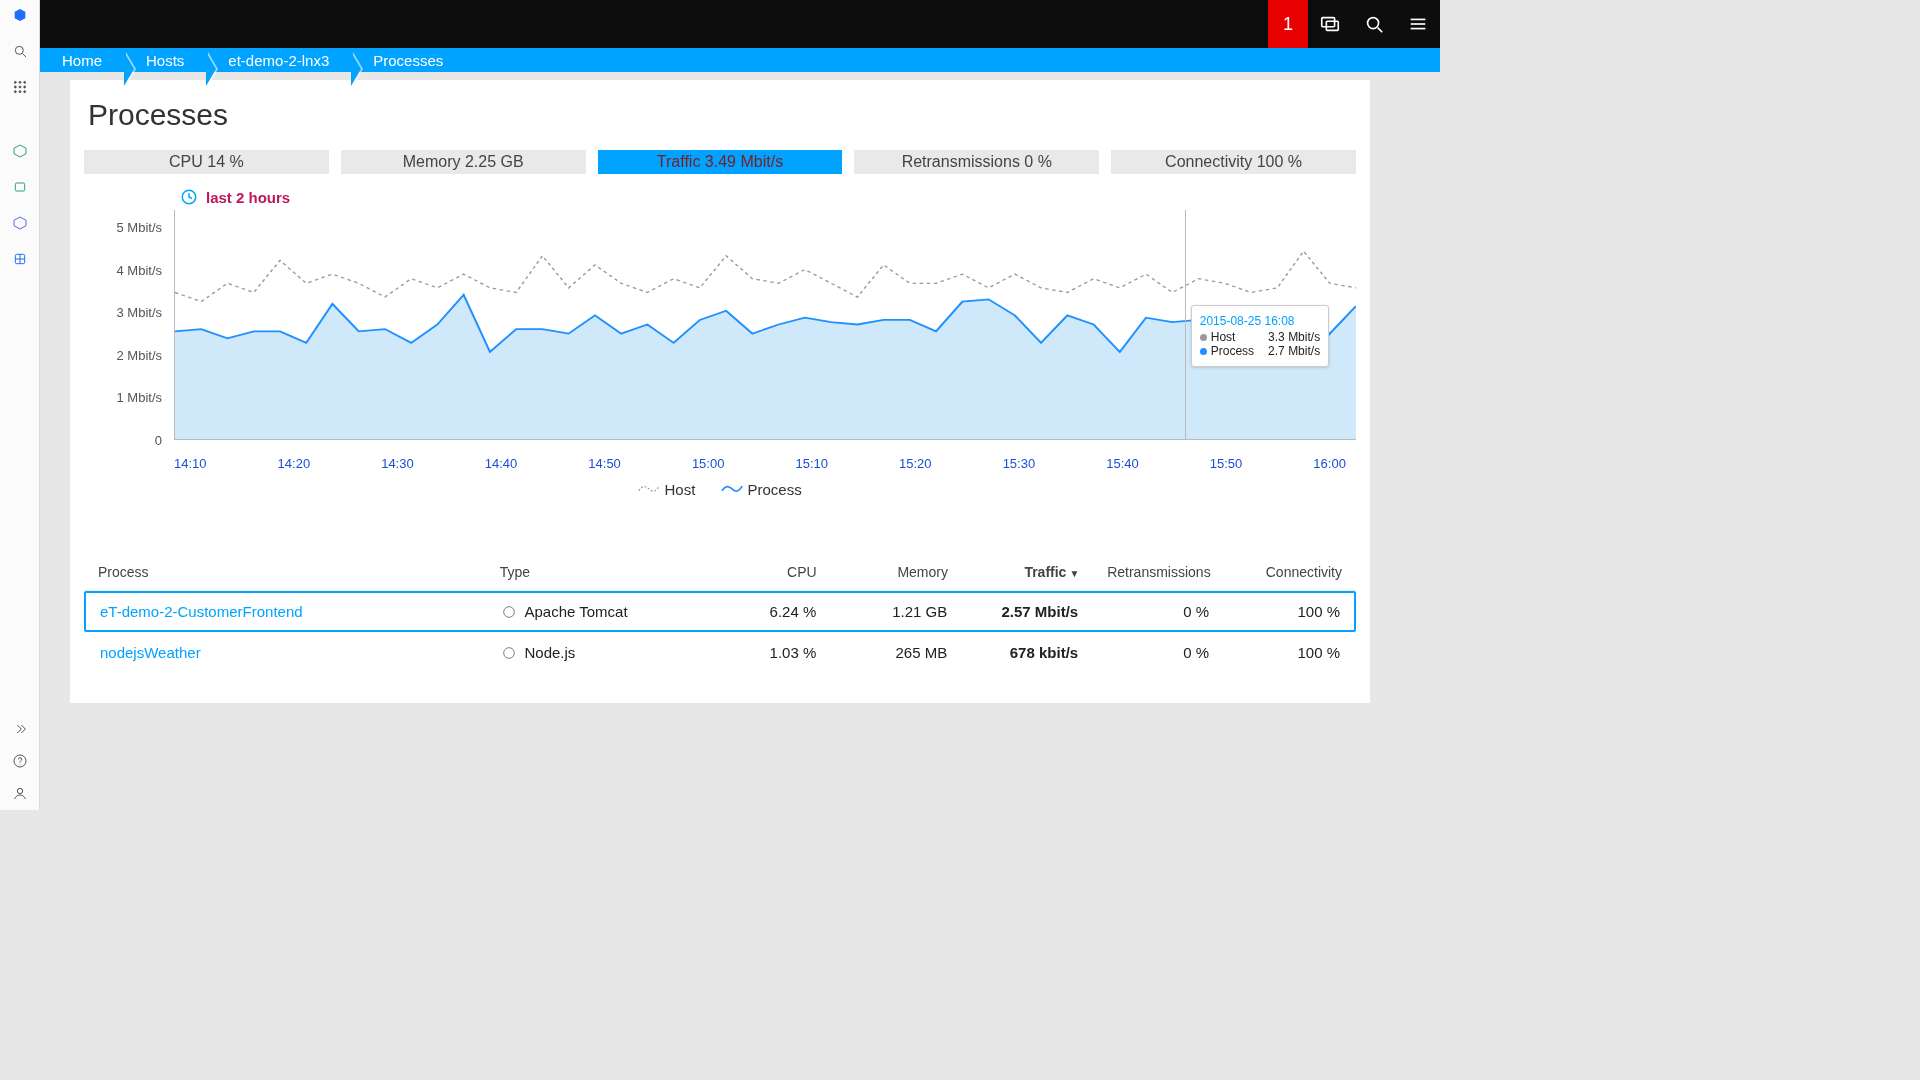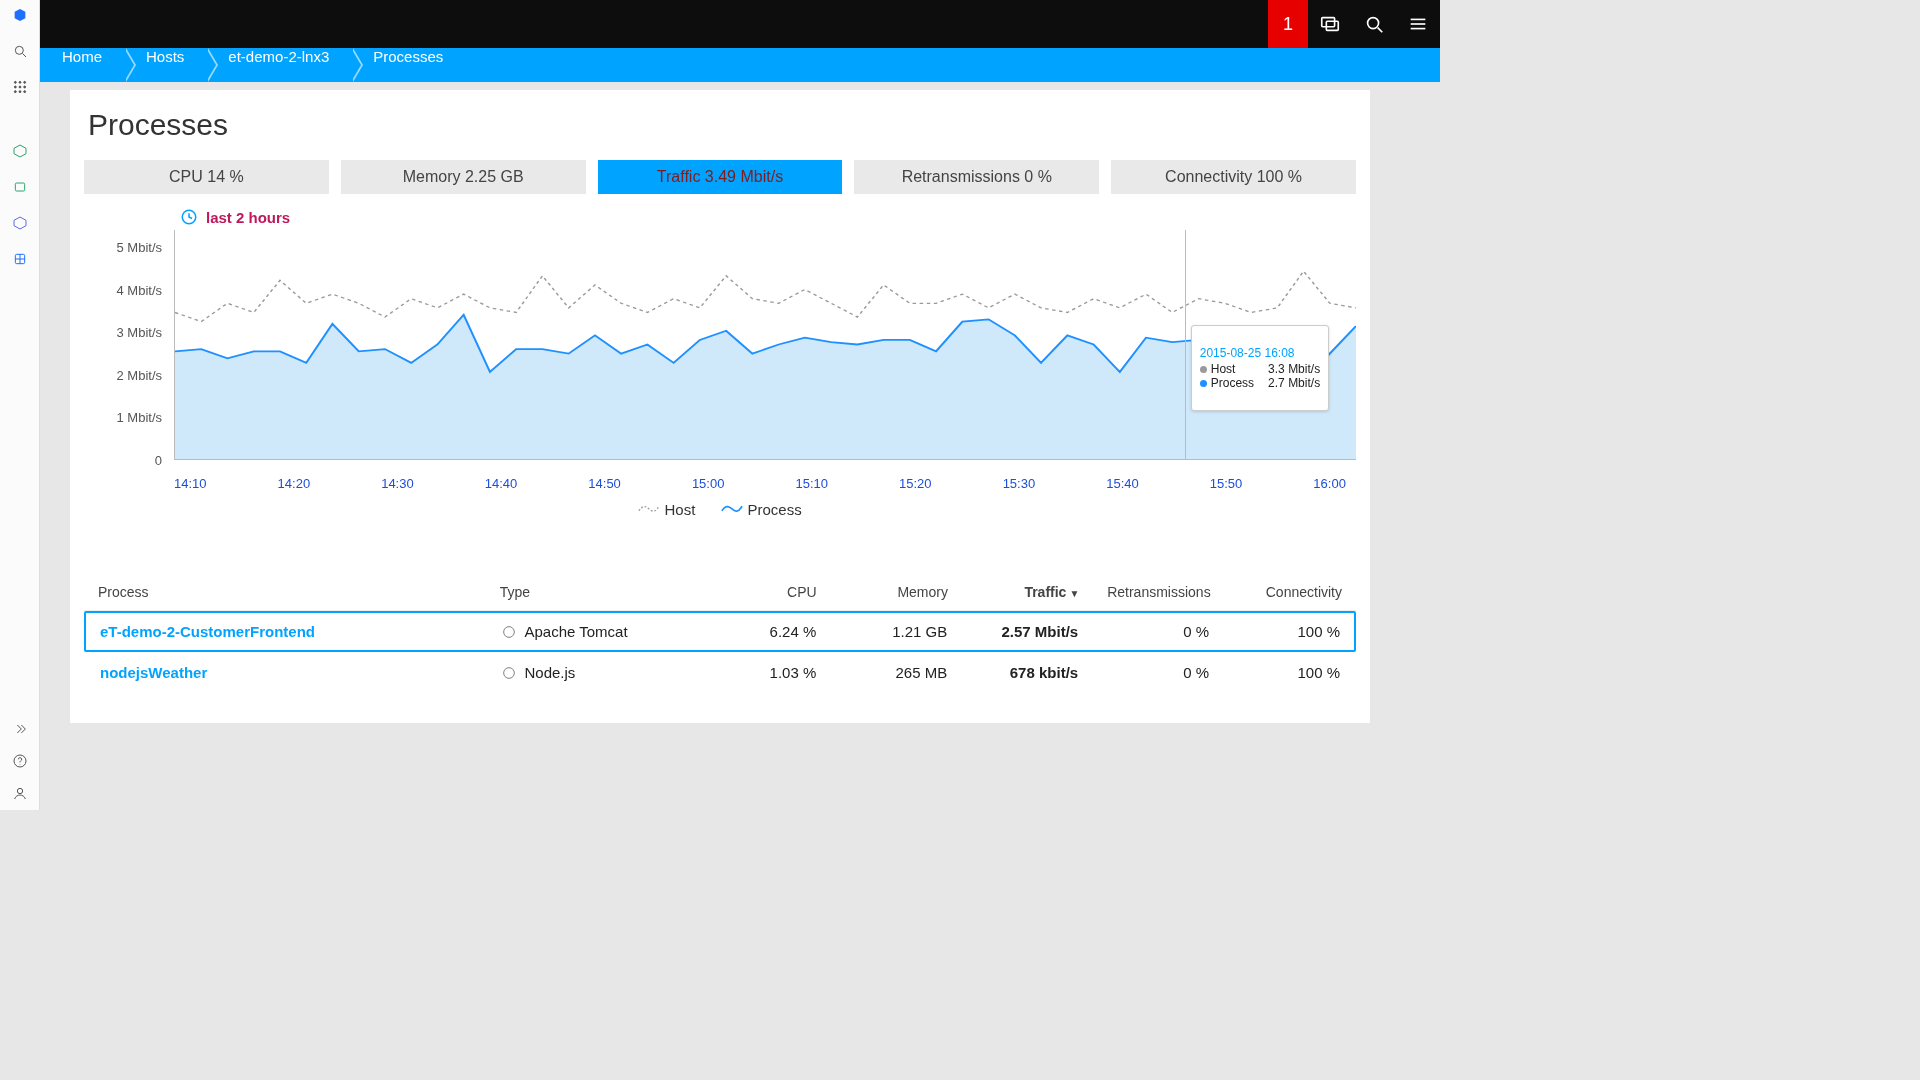--- a/index.html
+++ b/index.html
@@ -11,59 +11,59 @@
 .rail svg{width:16px;height:16px;fill:none;stroke:#555;stroke-width:1.5;}
 .rail .blue svg{stroke:#1f6fff;fill:#1f6fff;}
 .rail .bottom{position:absolute;bottom:8px;left:0;right:0;display:flex;flex-direction:column;align-items:center;gap:14px;}
 
 .main{flex:1;display:flex;flex-direction:column;}
 .topbar{height:48px;background:#0d0d0d;display:flex;align-items:center;justify-content:flex-end;}
 .top-badge{width:40px;height:48px;background:#e60000;color:#fff;display:flex;align-items:center;justify-content:center;font-size:18px;font-weight:500;}
 .top-ic{width:44px;height:48px;display:flex;align-items:center;justify-content:center;}
 .top-ic svg{width:22px;height:22px;stroke:#fff;fill:none;stroke-width:1.8;}
 
-.crumbs{height:34px;background:#00a3ff;display:flex;align-items:flex-start;}
+.crumbs{height:24px;background:#00a3ff;display:flex;align-items:center;}
 .crumb{position:relative;color:#fff;display:flex;align-items:center;padding:0 22px 0 22px;font-size:15px;cursor:pointer;}
 .crumb:not(:last-child)::after{content:"";position:absolute;right:-10px;top:0;width:0;height:0;border-top:17px solid transparent;border-bottom:17px solid transparent;border-left:10px solid #00a3ff;z-index:2;}
 .crumb:not(:last-child)::before{content:"";position:absolute;right:-12px;top:0;width:0;height:0;border-top:17px solid transparent;border-bottom:17px solid transparent;border-left:10px solid rgba(255,255,255,0.6);z-index:1;}
 
 .card{margin:8px 70px 20px 30px;background:#fff;padding:18px 14px 30px 14px;}
 .page-title{font-size:30px;font-weight:400;color:#333;margin:0 0 18px 4px;}
 
 .tabs{display:flex;gap:12px;margin-bottom:14px;}
-.tab{flex:1;height:34px;background:#e9e9e9;color:#444;display:flex;align-items:center;justify-content:center;font-size:16px;cursor:pointer;}
+.tab{flex:1;height:24px;background:#e9e9e9;color:#444;display:flex;align-items:center;justify-content:center;font-size:16px;cursor:pointer;}
 .tab.active{background:#00a3ff;color:#7f1d1d;}
 
 .timerange{display:flex;align-items:center;gap:8px;color:#be185d;font-weight:600;font-size:15px;margin:4px 0 4px 96px;}
 .timerange svg{width:18px;height:18px;stroke:#00a3ff;fill:none;stroke-width:2;}
 
 .chart-wrap{display:flex;margin-bottom:6px;}
 .yaxis{width:90px;display:flex;flex-direction:column;justify-content:space-between;align-items:flex-end;padding-right:12px;padding-bottom:2px;height:230px;margin-top:10px;color:#555;font-size:13px;}
 .chart{position:relative;flex:1;height:230px;border-left:1px solid #bbb;border-bottom:1px solid #bbb;}
 .chart svg{position:absolute;inset:0;width:100%;height:100%;}
 .hover-line{position:absolute;top:0;bottom:0;width:0;border-left:1px solid #bbb;}
-.tooltip{position:absolute;background:#fff;border:1px solid #ccc;border-radius:3px;font-size:12px;padding:20px 8px;white-space:nowrap;box-shadow:0 1px 3px rgba(0,0,0,0.15);}
+.tooltip{position:absolute;background:#fff;border:1px solid #ccc;border-radius:3px;font-size:12px;padding:8px 8px;white-space:nowrap;box-shadow:0 1px 3px rgba(0,0,0,0.15);}
 .tooltip .ts{color:#00a3ff;margin-bottom:2px;}
 .tooltip .row{display:flex;justify-content:space-between;gap:14px;}
 .tooltip .dot{display:inline-block;width:7px;height:7px;border-radius:50%;margin-right:4px;vertical-align:middle;}
 .tooltip .val{font-weight:400;}
 .xaxis{display:flex;margin-left:90px;margin-top:6px;font-size:13px;color:#1d4ed8;justify-content:space-between;padding-right:10px;}
 .legend{display:flex;justify-content:center;gap:26px;margin-top:10px;font-size:15px;color:#333;align-items:center;}
 .legend svg{width:22px;height:14px;}
 
 .tbl{margin-top:56px;}
 .thead,.trow{display:flex;align-items:center;padding:10px 14px;}
 .thead{font-size:14px;color:#444;border-bottom:1px solid #eee;}
 .trow{border:2px solid transparent;border-radius:2px;font-size:15px;}
 .trow.sel{border-color:#00a3ff;}
 .col-proc{flex:2.6;}
 .col-type{flex:1.2;display:flex;align-items:center;gap:8px;}
 .col-cpu,.col-mem,.col-traf,.col-retx,.col-conn{flex:0.85;text-align:right;}
 .col-traf.head{font-weight:700;}
-.procname{color:#00a3ff;font-weight:700;cursor:pointer;}
+.procname{color:#00a3ff;font-weight:400;cursor:pointer;}
 .type-ic{width:16px;height:16px;}
 .type-ic svg{width:16px;height:16px;stroke:#777;fill:none;stroke-width:1.4;}
 .sort-ind{font-size:10px;margin-left:3px;}
 </style>
 </head>
 <body>
 
 <div class="app">
 
   <div class="rail">

